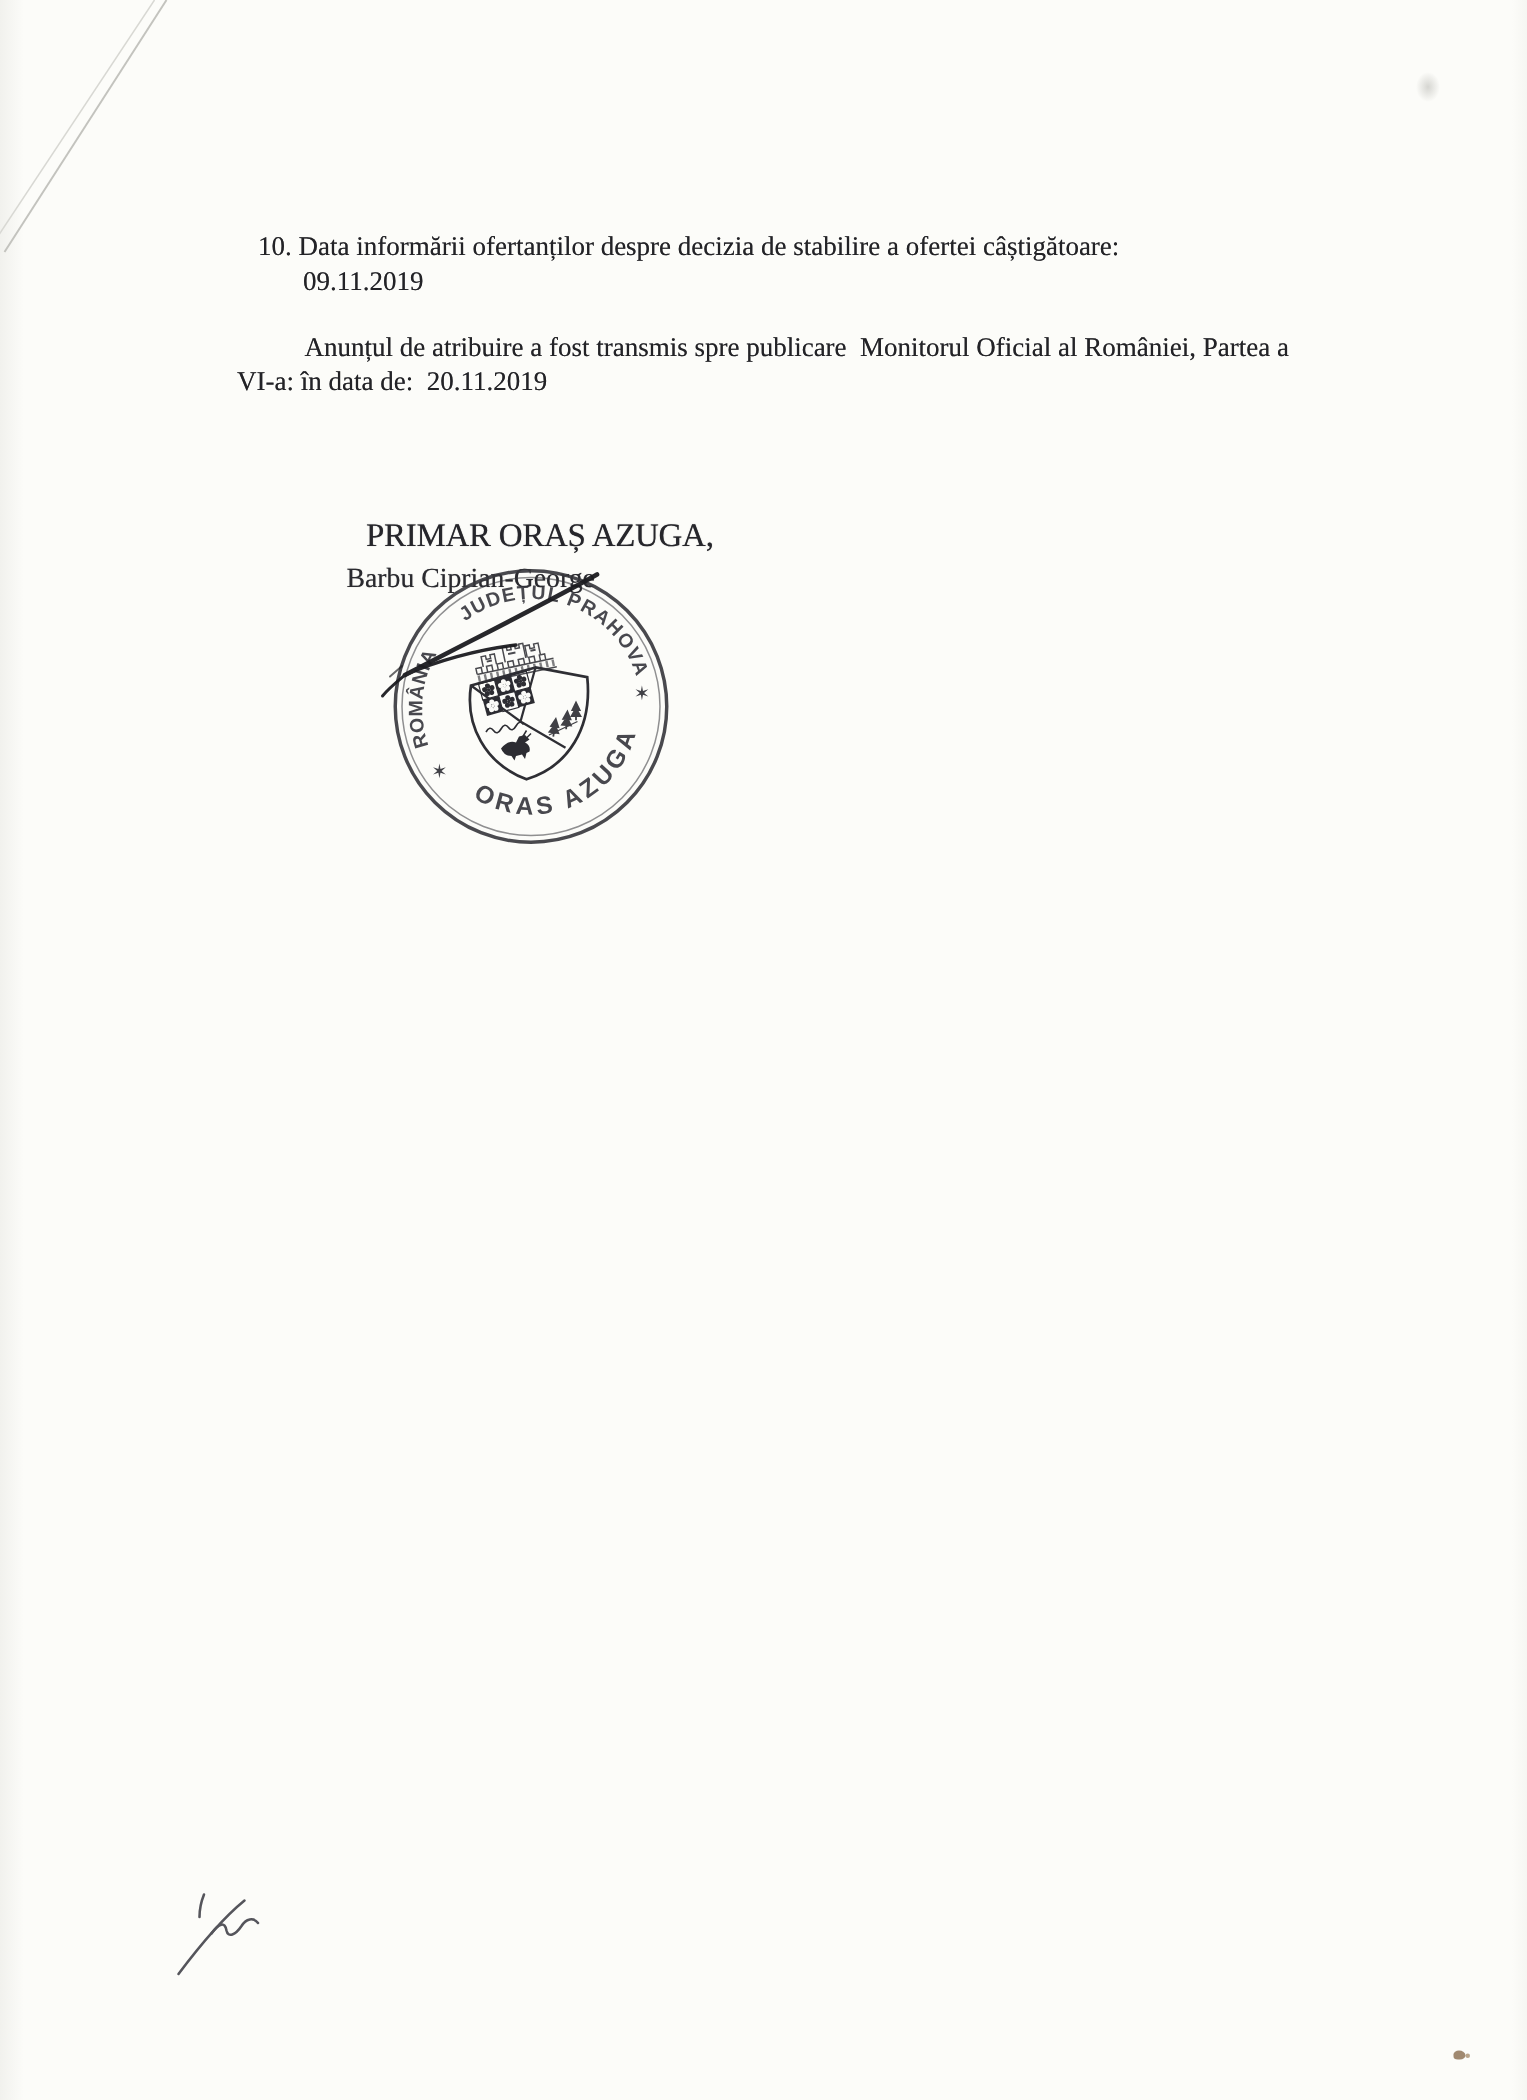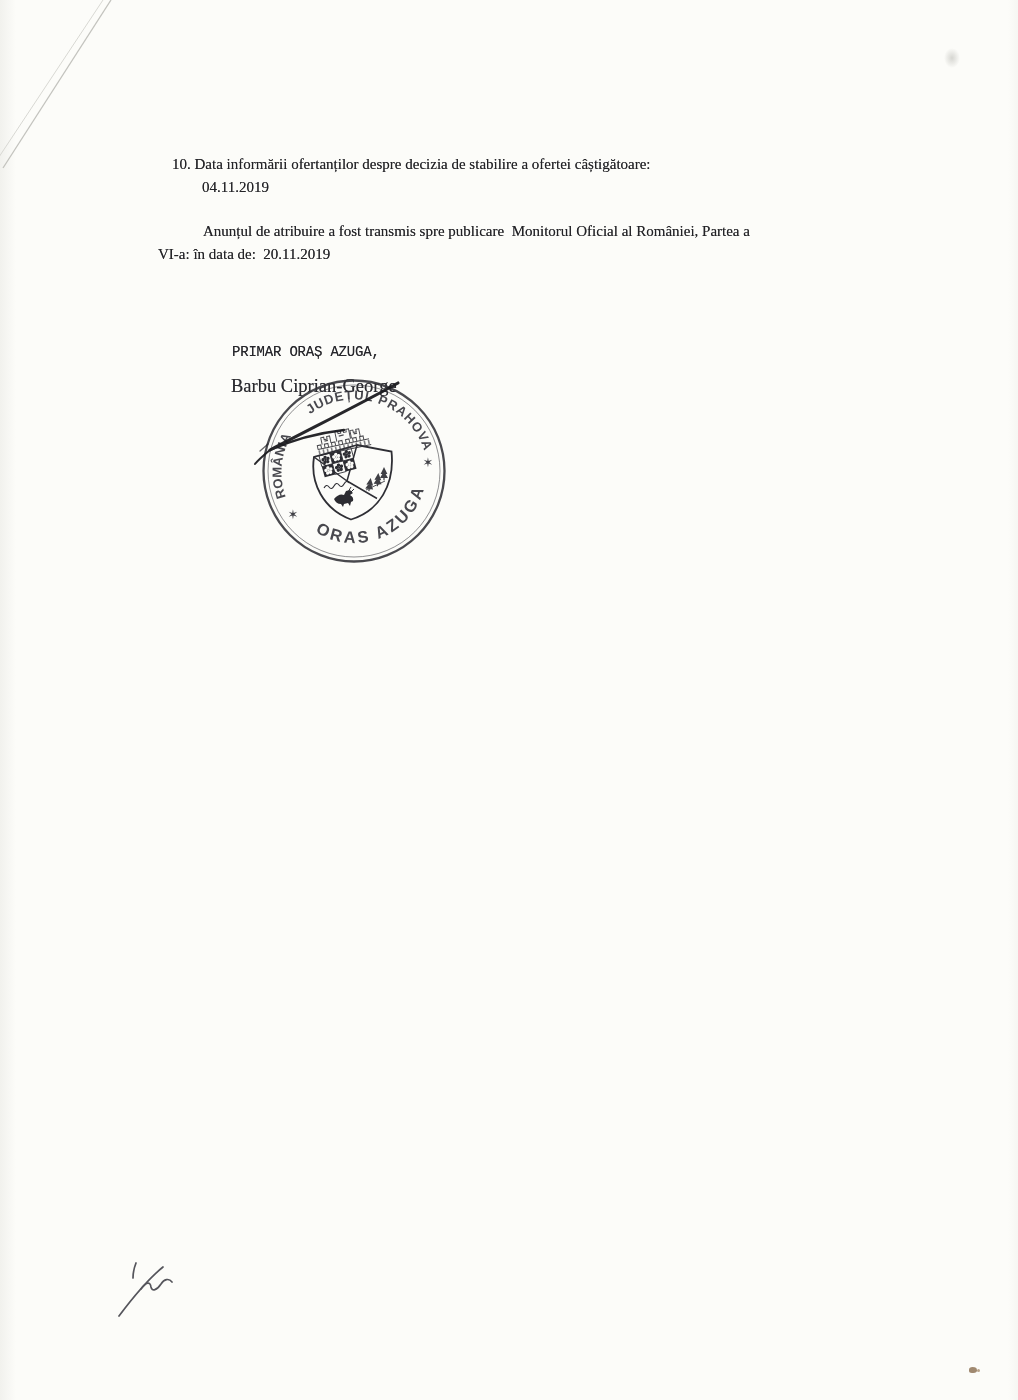--- a/index.html
+++ b/index.html
@@ -11,36 +11,35 @@
   }
   .page{
     position:absolute;inset:0;
     background:
       linear-gradient(90deg, rgba(228,228,223,.45) 0px, rgba(252,252,249,0) 16px),
       linear-gradient(270deg, rgba(235,235,230,.35) 0px, rgba(252,252,249,0) 10px),
       #fcfcf9;
   }
   .doc-line{
     position:absolute;
-    font-size:15px;line-height:20px;
+    font-size:18px;line-height:20px;
     color:#232327;
     white-space:pre;
     text-shadow:0 0 .35px rgba(35,35,40,.65);
   }
   .l1{left:172px;top:154px;}
   .l2{left:202px;top:177px;}
   .l3{left:176px;top:199px;}
   .l4{left:203px;top:221px;font-family:Liberation Serif, serif;}
   .l5{left:118px;top:244px;margin-left:40px;}
   .sig-title{
-    position:absolute;left:232px;top:344px;
-    font-size:14px;letter-spacing:-.2px;color:#26262b;
+    position:absolute;left:244px;top:344px;
+    font-size:22px;letter-spacing:-.2px;color:#26262b;
     text-shadow:0 0 .5px rgba(38,38,43,.7);
     white-space:pre;
-    font-family:Liberation Mono, monospace;
   }
   .sig-name{
     position:absolute;left:231px;top:376px;
     font-size:18.5px;color:#2a2a2f;
     text-shadow:0 0 .45px rgba(42,42,47,.6);
     white-space:pre;
   }
   .fold-svg{position:absolute;left:0;top:0;}
   .stamp-svg{position:absolute;left:230px;top:348px;}
   .initials-svg{position:absolute;left:105px;top:1250px;}
@@ -72,21 +71,21 @@
 <body>
 
 <div class="page">
 
   <svg class="fold-svg" width="130" height="185" viewBox="0 0 130 185" aria-hidden="true">
     <line x1="111" y1="0" x2="3" y2="168" stroke="#c3c3be" stroke-width="1.3"></line>
     <line x1="103" y1="0" x2="-3" y2="160" stroke="#d8d8d3" stroke-width="1"></line>
   </svg>
 
   <div class="doc-line l1">10. Data informării ofertanților despre decizia de stabilire a ofertei câștigătoare:</div>
-  <div class="doc-line l2">04.11.2019</div>
+  <div class="doc-line l2">09.11.2019</div>
   <div class="doc-line l4">Anunțul de atribuire a fost transmis spre publicare  Monitorul Oficial al României, Partea a</div>
   <div class="doc-line l5">VI-a: în data de:  20.11.2019</div>
 
   <div class="sig-title">PRIMAR ORAȘ AZUGA,</div>
   <div class="sig-name">Barbu Ciprian-George</div>
 
   <svg class="stamp-svg" width="260" height="248" viewBox="-124 -123 260 248" aria-hidden="true">
     <defs>
       <path id="arcTop" d="M -68.2 26.2 A 73 73 0 1 1 69.4 -22.6" fill="none"></path>
       <path id="arcBot" d="M -40.3 59.7 A 72 72 0 0 0 70.6 14.3" fill="none"></path>

